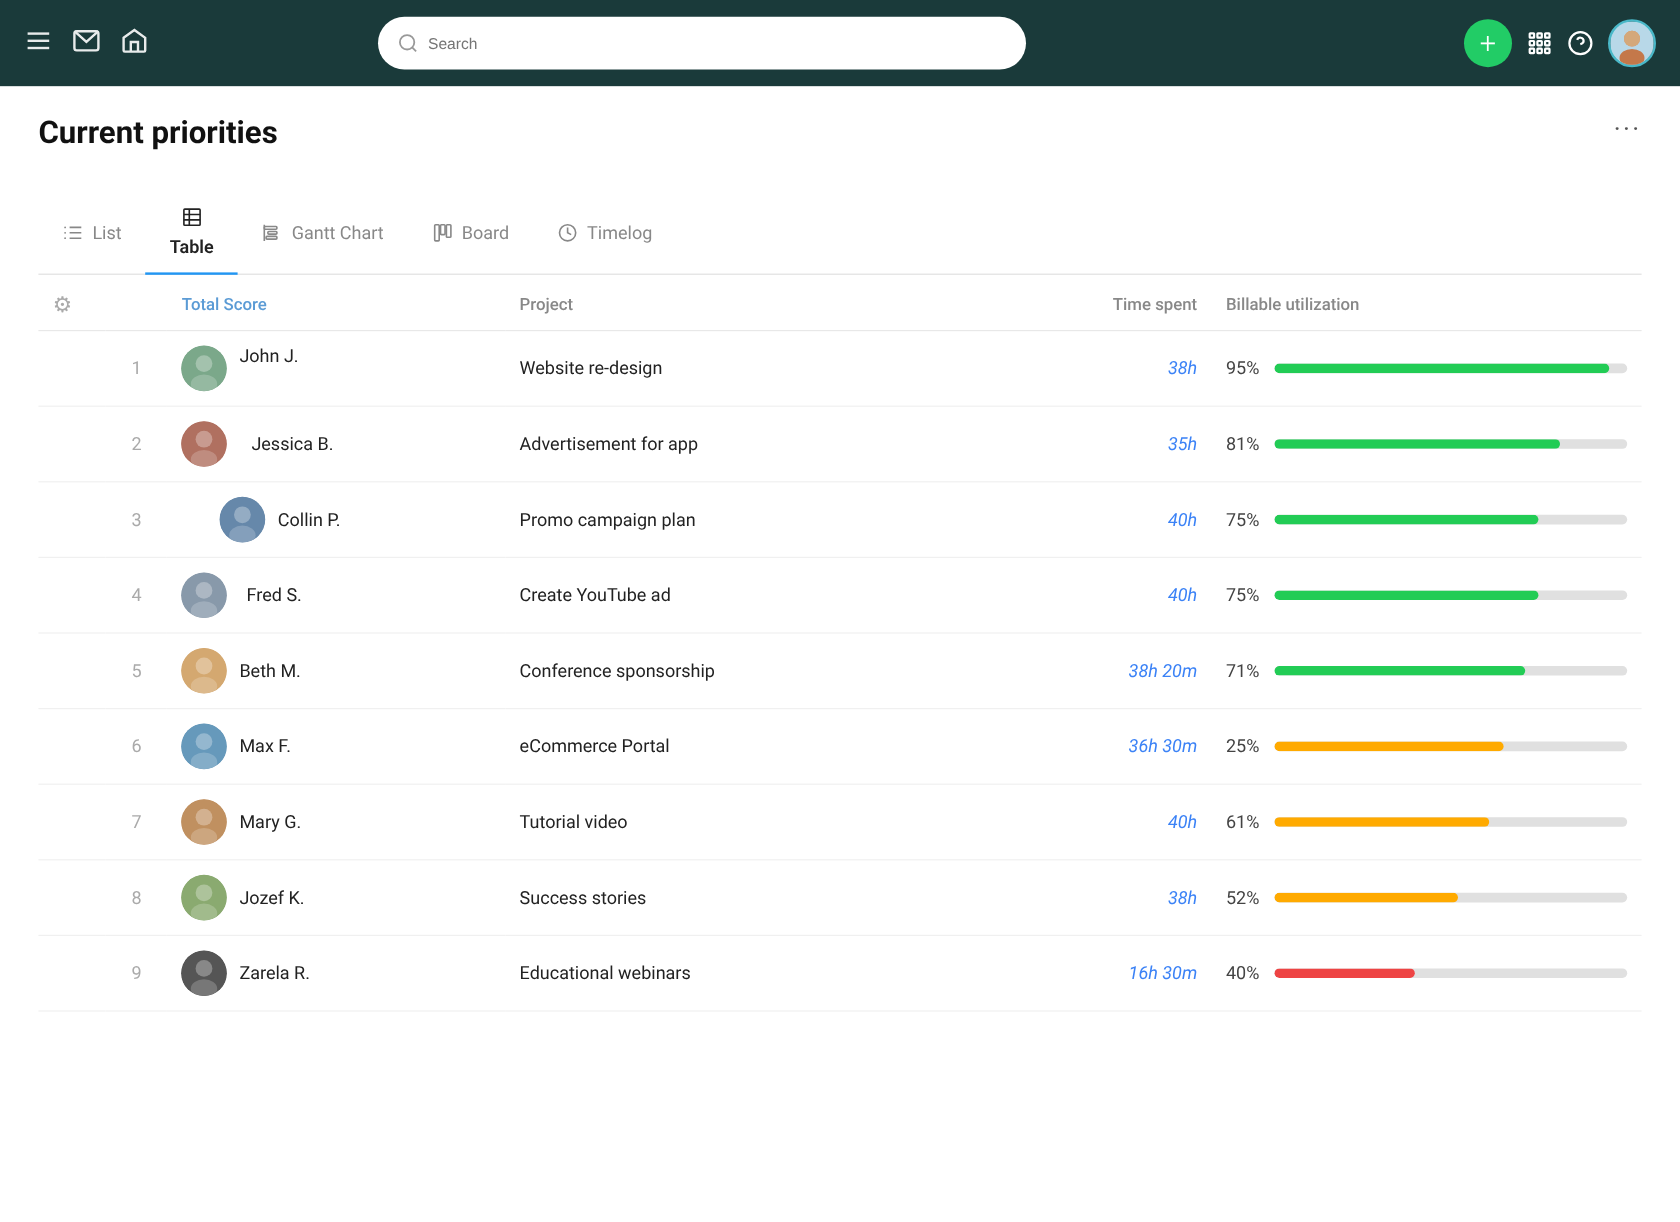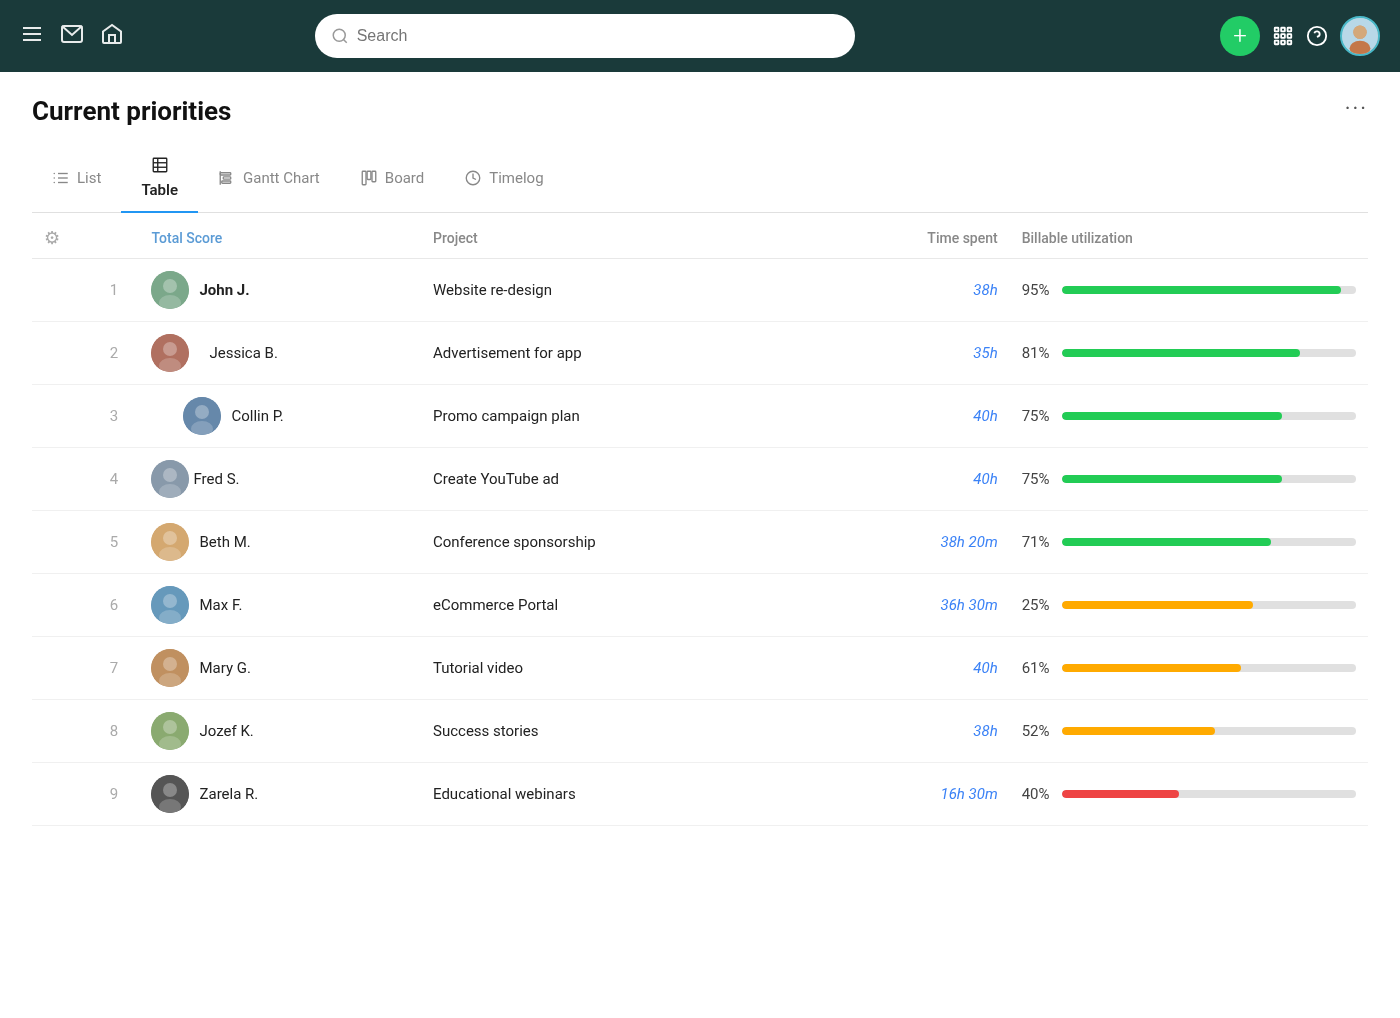--- a/index.html
+++ b/index.html
@@ -29,21 +29,21 @@
       border-radius: 24px;
       display: flex;
       align-items: center;
       padding: 0 16px;
       height: 44px;
       gap: 8px;
     }
     .search-bar input {
       border: none;
       outline: none;
-      font-size: 16px;
+      font-size: 13px;
       color: #333;
       flex: 1;
       background: transparent;
     }
     .search-icon-wrap { color: #999; display: flex; align-items: center; }
     .nav-right {
       display: flex;
       align-items: center;
       gap: 12px;
       margin-left: auto;
@@ -70,21 +70,21 @@
     .main-content {
       background: white;
       margin: 0;
       padding: 24px 32px;
       min-height: calc(100vh - 72px);
     }
     .page-header {
       display: flex;
       align-items: flex-start;
       justify-content: space-between;
-      margin-bottom: 20px;
+      margin-bottom: 36px;
     }
     .page-title {
       font-size: 26px;
       font-weight: 700;
       color: #111;
     }
     .more-btn {
       font-size: 22px;
       color: #555;
       cursor: pointer;
@@ -294,21 +294,21 @@
           <th class="project-col">Project</th>
           <th class="time-col">Time spent</th>
           <th class="util-col">Billable utilization</th>
         </tr>
       </thead>
       <tbody id="table-body">
       <tr>
     <td></td>
     <td class="rank">1</td>
     <td>
-      <div style="display:flex;align-items:center;gap:10px;font-weight:bold;">
+      <div style="display:flex;gap:10px;">
         <div class="person-avatar" style="background:#7ba88a">
           <svg width="38" height="38" viewBox="0 0 38 38" style="border-radius:50%;">
     <circle cx="19" cy="19" r="19" fill="#7ba88a"></circle>
     <circle cx="19" cy="15" r="7" fill="rgba(255,255,255,0.3)"></circle>
     <ellipse cx="19" cy="32" rx="11" ry="8" fill="rgba(255,255,255,0.2)"></ellipse>
   </svg>
         </div>
         <span>John J.</span>
       </div>
     </td>
@@ -372,21 +372,21 @@
         <div class="progress-bar-bg">
           <div class="progress-bar-fill" style="width:75%;background:#22cc55;"></div>
         </div>
       </div>
     </td>
   </tr>
           <tr>
     <td></td>
     <td class="rank">4</td>
     <td>
-      <div style="display:flex;align-items:center;gap:4px;">
+      <div style="display:flex;align-items:center;gap:16px;">
         <div class="person-avatar" style="background:#8899aa">
           <svg width="38" height="38" viewBox="0 0 38 38" style="border-radius:50%;">
     <circle cx="19" cy="19" r="19" fill="#8899aa"></circle>
     <circle cx="19" cy="15" r="7" fill="rgba(255,255,255,0.3)"></circle>
     <ellipse cx="19" cy="32" rx="11" ry="8" fill="rgba(255,255,255,0.2)"></ellipse>
   </svg>
         </div>
         <span>Fred S.</span>
       </div>
     </td>

